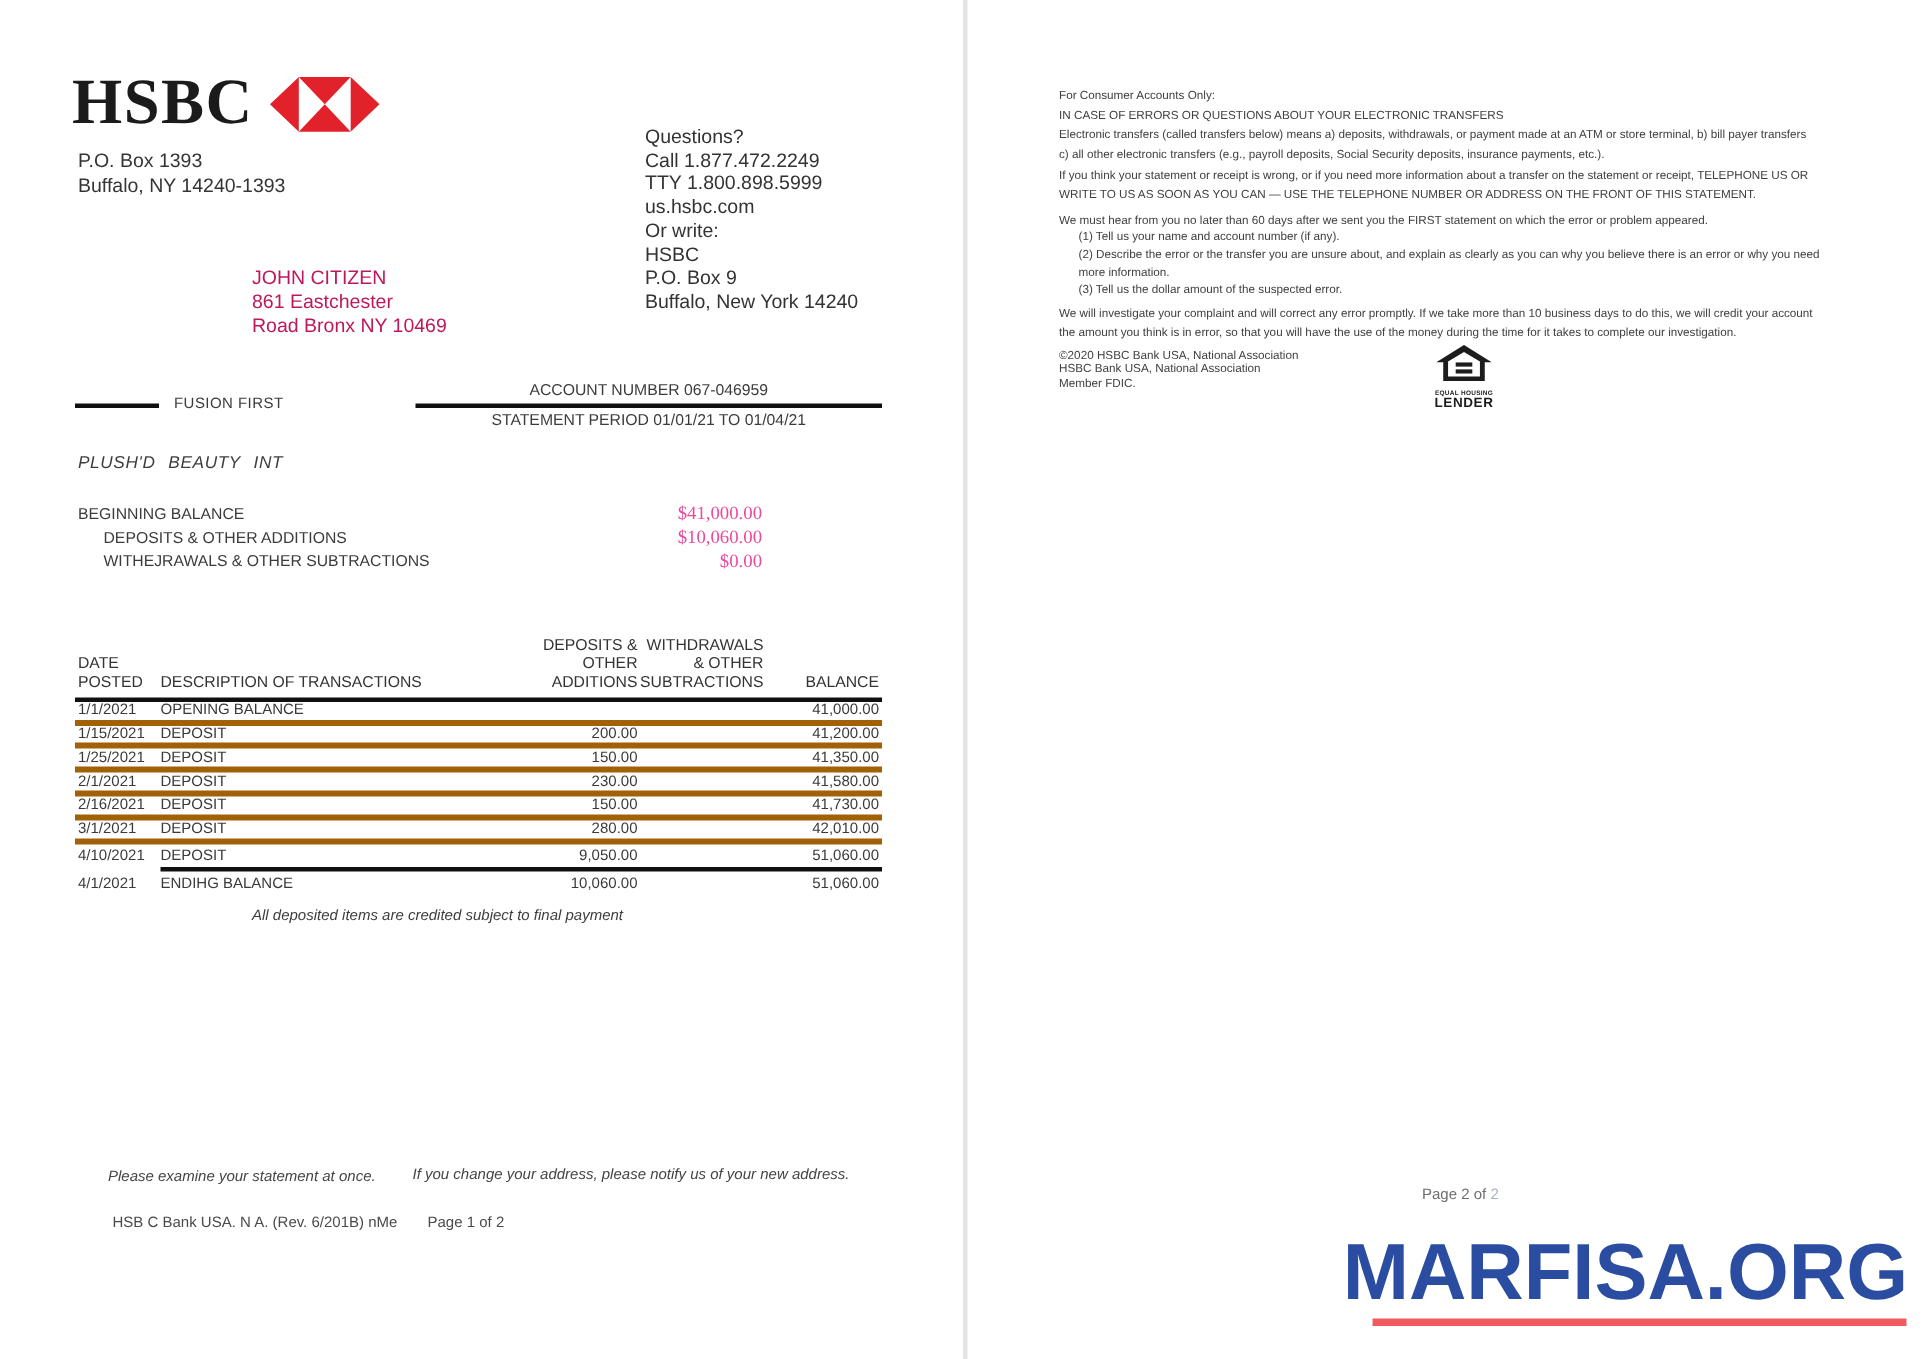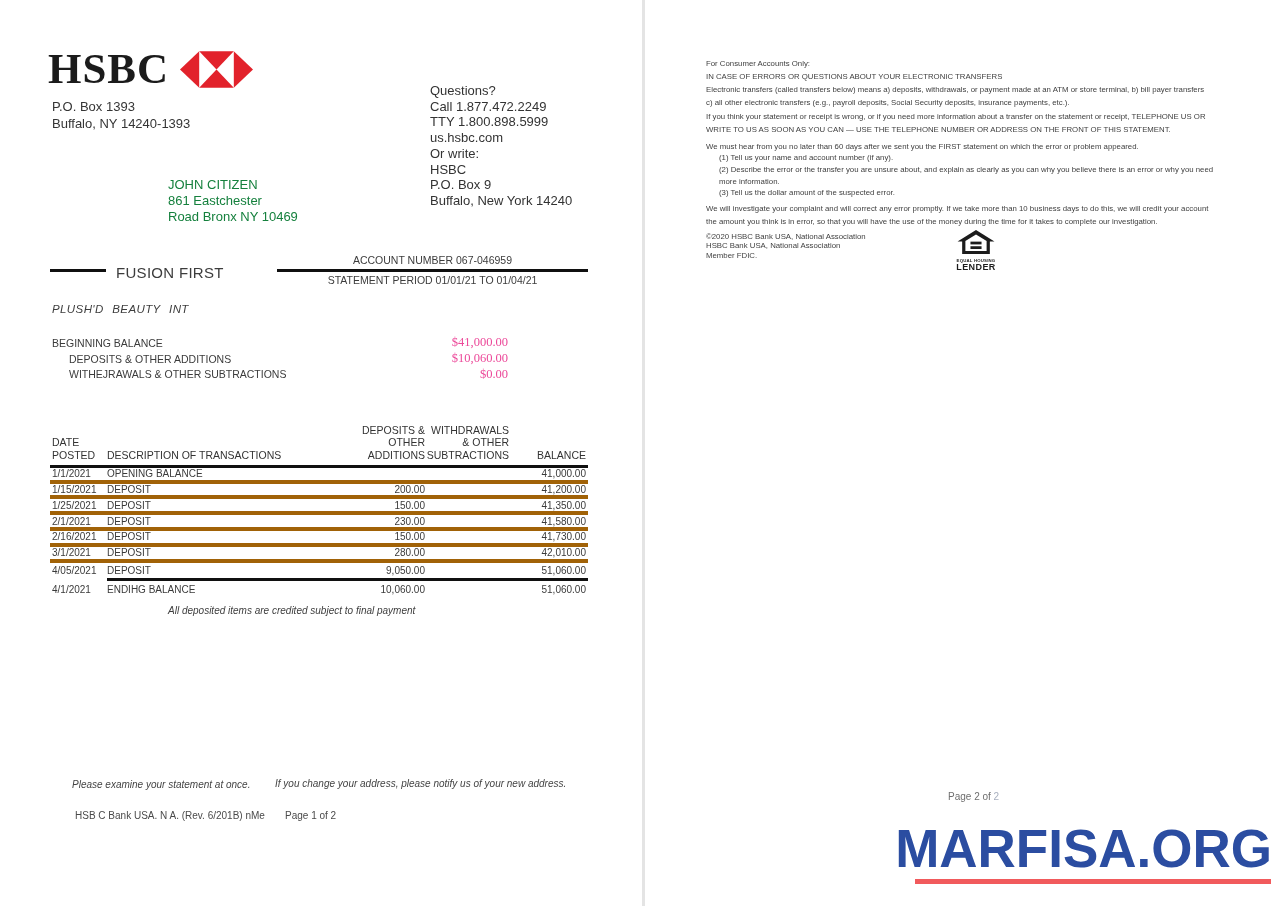--- a/index.html
+++ b/index.html
@@ -4,27 +4,27 @@
 <style>
   * { margin:0; padding:0; box-sizing:border-box; }
   html,body { width:1288px; height:906px; background:#ffffff; }
   body { position:relative; overflow:hidden; font-family:"Liberation Sans",sans-serif; color:#3a3a3a; }
   .abs { position:absolute; }
 
   
   .wordmark { left:48px; top:44px; font-family:"Liberation Serif",serif; font-weight:bold; font-size:43px; letter-spacing:1px; color:#1b1b1b; }
   .hexlogo { left:180px; top:51px; }
   .sender { left:52px; top:98px; font-size:13px; line-height:17px; color:#353535; }
-  .recipient { left:168px; top:177px; font-size:13px; line-height:16px; color:#15803d; }
+  .recipient { left:168px; top:177px; font-size:13px; line-height:16px; color:#be185d; }
   .questions { left:430px; top:83px; font-size:13px; line-height:15.7px; color:#333; }
 
   .rule { background:#101010; height:3px; }
   .rule-short { left:50px; top:269px; width:56px; }
   .rule-long { left:277px; top:269px; width:311px; }
-  .product-name { left:116px; top:264px; font-size:15px; letter-spacing:.3px; color:#3c3c3c; }
+  .product-name { left:116px; top:264px; font-size:10px; letter-spacing:.3px; color:#3c3c3c; }
   .acct-line { left:277px; top:254px; width:311px; text-align:center; font-size:10.5px; color:#3c3c3c; }
   .period-line { left:277px; top:274px; width:311px; text-align:center; font-size:10.5px; color:#3c3c3c; }
 
   .holder { left:52px; top:303px; font-style:italic; font-size:11.5px; letter-spacing:.4px; word-spacing:5px; color:#3d3d3d; }
 
   .summary { left:52px; top:335px; width:456px; }
   .summary .srow { position:relative; height:15.8px; display:flex; align-items:center; font-size:10.5px; color:#3b3b3b; }
   .summary .srow .lbl.indent { padding-left:17px; }
   .summary .srow .val { position:absolute; right:0; font-family:"Liberation Serif",serif; font-size:12.5px; color:#ec4899; }
 
@@ -189,21 +189,21 @@
       <span class="c-bal">41,730.00</span>
     </div>
     <div class="trow">
       <span class="c-date">3/1/2021</span>
       <span class="c-desc">DEPOSIT</span>
       <span class="c-dep">280.00</span>
       <span class="c-wd"></span>
       <span class="c-bal">42,010.00</span>
     </div>
     <div class="trow nobord">
-      <span class="c-date">4/05/2021</span>
+      <span class="c-date">4/10/2021</span>
       <span class="c-desc">DEPOSIT</span>
       <span class="c-dep">9,050.00</span>
       <span class="c-wd"></span>
       <span class="c-bal">51,060.00</span>
     </div>
     <div class="endbar"></div>
     <div class="trow nobord">
       <span class="c-date">4/1/2021</span>
       <span class="c-desc">ENDIHG BALANCE</span>
       <span class="c-dep">10,060.00</span>

